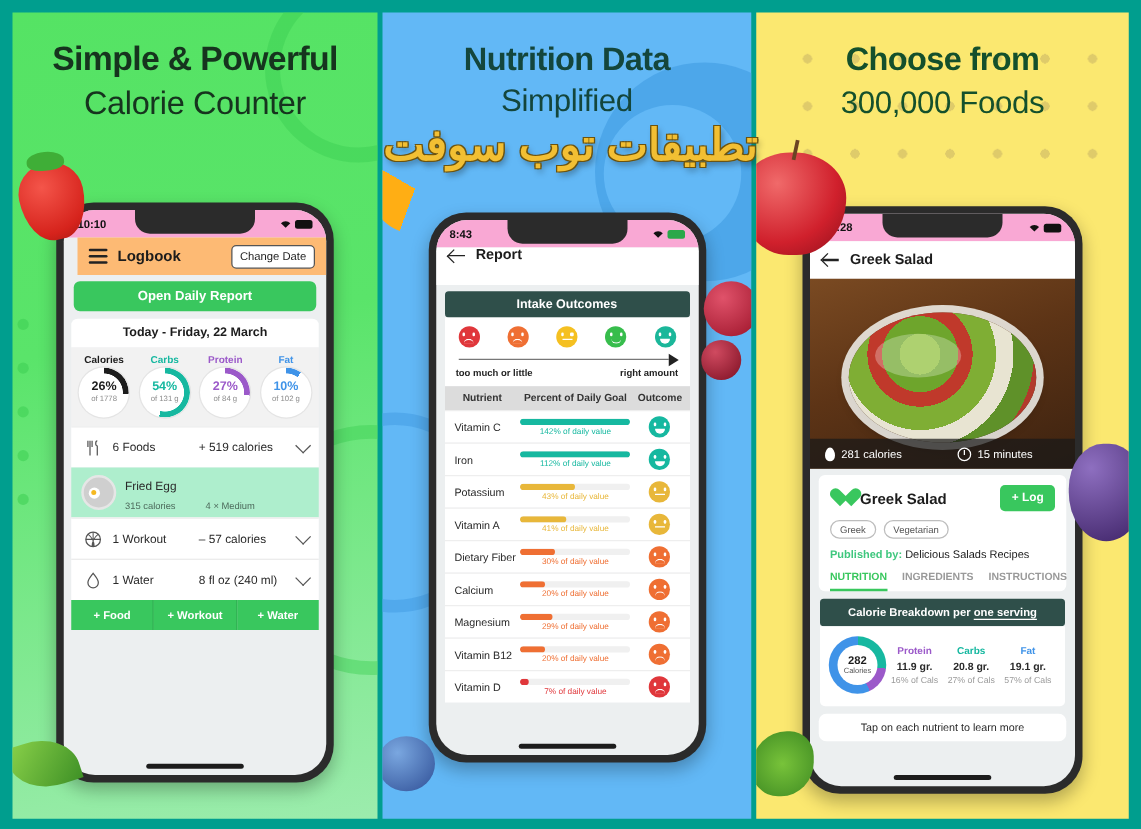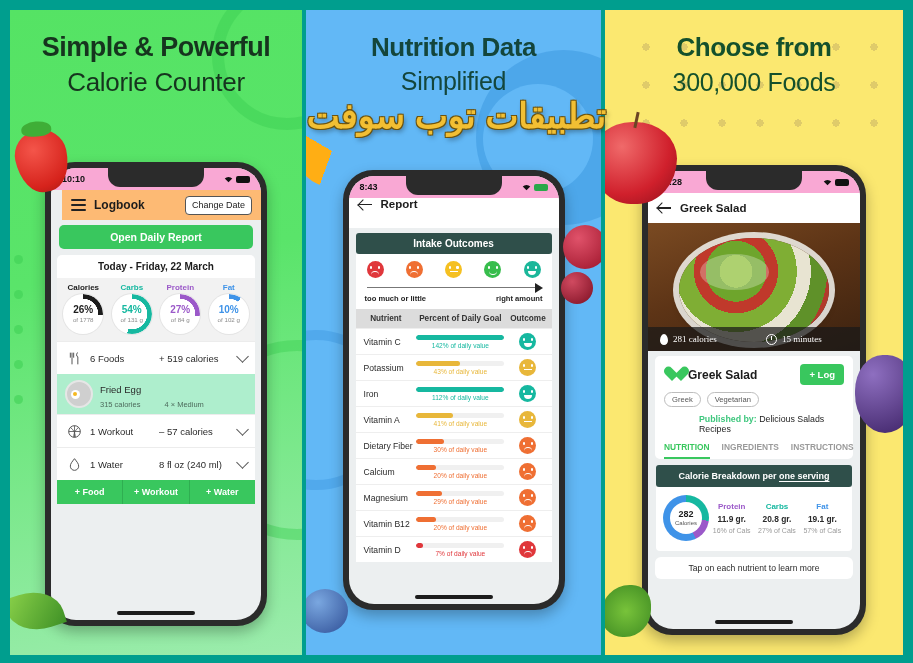--- a/index.html
+++ b/index.html
@@ -133,22 +133,22 @@
   .t-name { width:31%; font-size:8.6px; color:#2a2a2a; padding-left:8px;}
   .t-bar  { width:45%; text-align:center;}
   .bar-out{ height:5px; background:#f0f0f0; border-radius:3px; overflow:hidden; }
   .bar-in { height:5px; border-radius:3px; }
   .t-sub  { font-size:6.6px; margin-top:2px; }
   .t-out  { width:24%; display:flex; justify-content:center;}
 
   
   #phone-3 { top:155px; width:224px; height:470px; }
   .p3-nav { background:#fff; height:30px; display:flex; align-items:center; padding:0 10px; gap:9px;}
-  .hero { height:128px; position:relative;
-     background:linear-gradient(160deg,#7a4a22 0%,#5d3416 45%,#3c2210 100%); overflow:hidden;font-family:Liberation Serif, serif;}
+  .hero { height:152px; position:relative;
+     background:linear-gradient(160deg,#7a4a22 0%,#5d3416 45%,#3c2210 100%); overflow:hidden;}
   .bowl { position:absolute; left:50%; top:52%; transform:translate(-50%,-50%);
      width:150px; height:104px; border-radius:50%;
      background:radial-gradient(circle at 38% 32%, #8fbf3a 0 14%, #6ea52c 14% 26%, #c0392b 26% 36%, #7fae34 36% 52%, #e8e4d2 52% 64%, #5f9129 64% 78%, #b23a2c 78% 88%, #79a833 88% 100%);
      box-shadow:0 0 0 6px rgba(245,245,240,.85), 0 3px 9px rgba(0,0,0,.45);}
   .bowl::after{content:"";position:absolute;left:14%;top:16%;width:46%;height:34%;border-radius:50%;background:rgba(255,255,255,.28);}
   .hero-bar { position:absolute; left:0; right:0; bottom:0; height:24px;
      background:rgba(25,25,25,.72); display:flex; align-items:center; color:#fff; font-size:9px;}
   .hero-bar .hb { flex:1; display:flex; align-items:center; gap:5px; padding-left:12px;}
   .flame { width:8px; height:11px; background:#fff; border-radius:50% 50% 50% 50%/60% 60% 40% 40%;}
   .clock { width:11px; height:11px; border-radius:50%; border:1.6px solid #fff; position:relative;}
@@ -156,21 +156,21 @@
   .card3 { background:#fff; margin:5px 7px 0; border-radius:5px; padding:8px 9px 0;}
   .c3-top { display:flex; align-items:center; gap:7px;}
   .heart { width:17px; height:15px; position:relative;}
   .heart::before,.heart::after{content:"";position:absolute;width:9px;height:14px;background:#39c75e;border-radius:9px 9px 0 0;}
   .heart::before{left:8px;transform:rotate(-45deg);transform-origin:0 100%;}
   .heart::after{left:8px;transform:rotate(45deg);transform-origin:100% 100%;}
   .c3-title{ flex:1; font-size:12px; font-weight:bold; color:#1c1c1c;}
   .logbtn { background:#39c75e; color:#fff; font-size:9.5px; font-weight:bold; border-radius:4px; padding:5px 9px;}
   .tags { display:flex; gap:6px; margin-top:7px;}
   .tag { border:1px solid #bdbdbd; border-radius:9px; font-size:7.6px; color:#555; padding:2px 7px;}
-  .pub { margin-top:7px; font-size:8.8px;margin-left:35px; }
+  .pub { margin-top:7px; font-size:8.8px; }
   .pub b { color:#3fc77e; font-weight:bold;}
   .pub span { color:#1c1c1c;}
   .tabs3 { display:flex; gap:12px; margin-top:8px; font-size:8.4px; font-weight:bold; }
   .tab3 { color:#9a9a9a; padding-bottom:5px; }
   .tab3.on { color:#39c75e; border-bottom:2.5px solid #39c75e;}
   .bd-hdr { background:#2f4f4a; color:#fff; text-align:center; font-size:9px; font-weight:bold;
      padding:6px 0; margin:6px 8px 0; border-radius:3px;}
   .bd-hdr u { text-underline-offset:2px;}
   .bd-body { background:#fff; margin:0 8px; display:flex; align-items:center; padding:8px 7px 10px; border-radius:0 0 4px 4px;}
   .donut { width:46px; height:46px; border-radius:50%; position:relative; flex:0 0 46px;
@@ -456,52 +456,52 @@
                 <span class="face" style="background:#16b8a0">
                   <span class="eyes">
                     <i></i>
                     <i></i>
                   </span>
                   <span class="mouth m-grin"></span>
                 </span>
               </div>
             </div>
             <div class="trow">
+              <div class="t-name">Iron</div>
+              <div class="t-bar">
+                <div class="bar-out">
+                  <div class="bar-in" style="width:100%;background:#16b8a0"></div>
+                </div>
+                <div class="t-sub" style="color:#16b8a0">112% of daily value</div>
+              </div>
+              <div class="t-out">
+                <span class="face" style="background:#16b8a0">
+                  <span class="eyes">
+                    <i></i>
+                    <i></i>
+                  </span>
+                  <span class="mouth m-grin"></span>
+                </span>
+              </div>
+            </div>
+            <div class="trow">
               <div class="t-name">Potassium</div>
               <div class="t-bar">
                 <div class="bar-out">
                   <div class="bar-in" style="width:50%;background:#e8b73a"></div>
                 </div>
                 <div class="t-sub" style="color:#e8b73a">43% of daily value</div>
               </div>
               <div class="t-out">
                 <span class="face" style="background:#e8b73a">
                   <span class="eyes">
                     <i></i>
                     <i></i>
                   </span>
                   <span class="mouth m-flat"></span>
-                </span>
-              </div>
-            </div>
-            <div class="trow">
-              <div class="t-name">Iron</div>
-              <div class="t-bar">
-                <div class="bar-out">
-                  <div class="bar-in" style="width:100%;background:#16b8a0"></div>
-                </div>
-                <div class="t-sub" style="color:#16b8a0">112% of daily value</div>
-              </div>
-              <div class="t-out">
-                <span class="face" style="background:#16b8a0">
-                  <span class="eyes">
-                    <i></i>
-                    <i></i>
-                  </span>
-                  <span class="mouth m-grin"></span>
                 </span>
               </div>
             </div>
             <div class="trow">
               <div class="t-name">Vitamin A</div>
               <div class="t-bar">
                 <div class="bar-out">
                   <div class="bar-in" style="width:42%;background:#e8b73a"></div>
                 </div>
                 <div class="t-sub" style="color:#e8b73a">41% of daily value</div>

